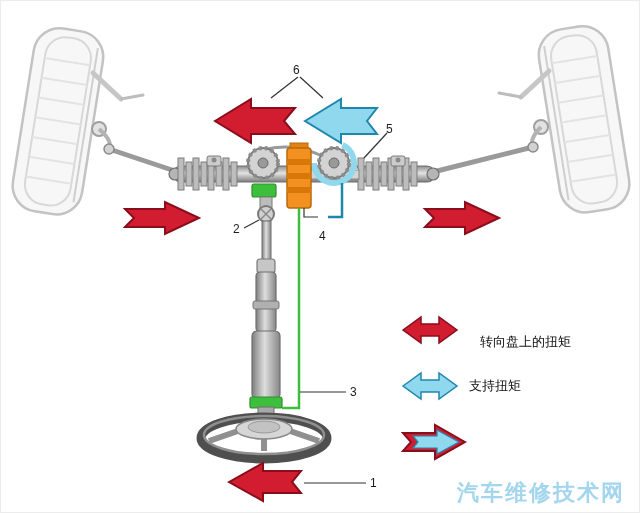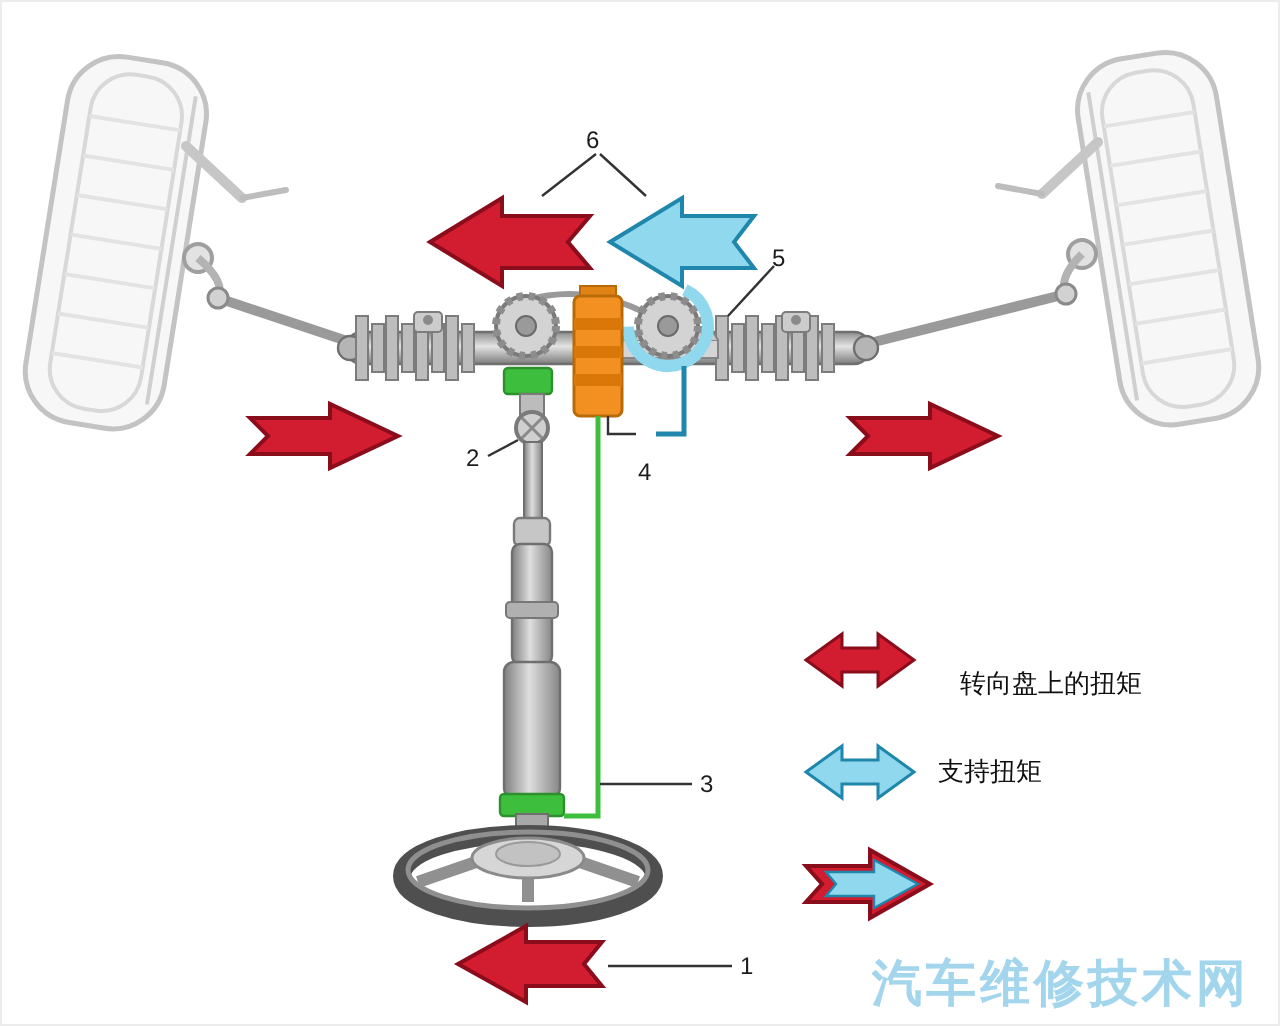--- a/index.html
+++ b/index.html
@@ -9,21 +9,21 @@
     border:1px solid #ececec;box-sizing:border-box;
   }
   .stage svg{position:absolute;left:0;top:0;}
   .num{position:absolute;font-size:12px;color:#1c1c1c;line-height:1;}
   .legend-label{position:absolute;font-size:13px;color:#101010;line-height:1;}
   .watermark{
     position:absolute;right:14px;bottom:4px;text-align:right;
     color:rgba(158,212,236,0.95);font-weight:bold;
     text-shadow:0 0 1px rgba(255,255,255,0.8);
   }
-  .wm1{font-size:25px;letter-spacing:2px;}
+  .wm1{font-size:22px;letter-spacing:2px;}
   .wm2{font-size:15px;letter-spacing:1px;}
 </style>
 </head>
 <body>
 
 <div class="stage">
 
   <svg width="640" height="513" viewBox="0 0 640 513">
     <defs>
       <linearGradient id="gradTube" x1="0" y1="0" x2="0" y2="1">

